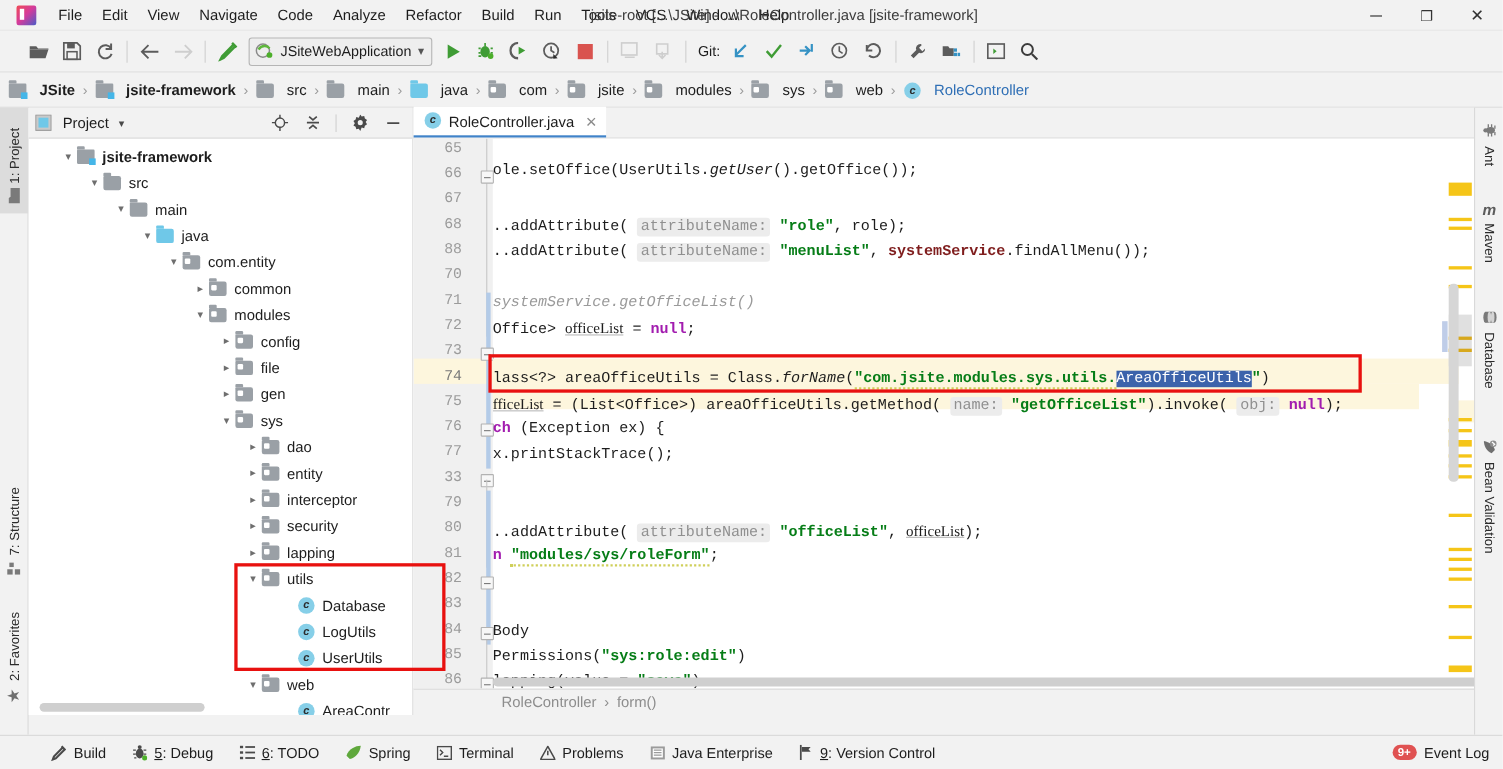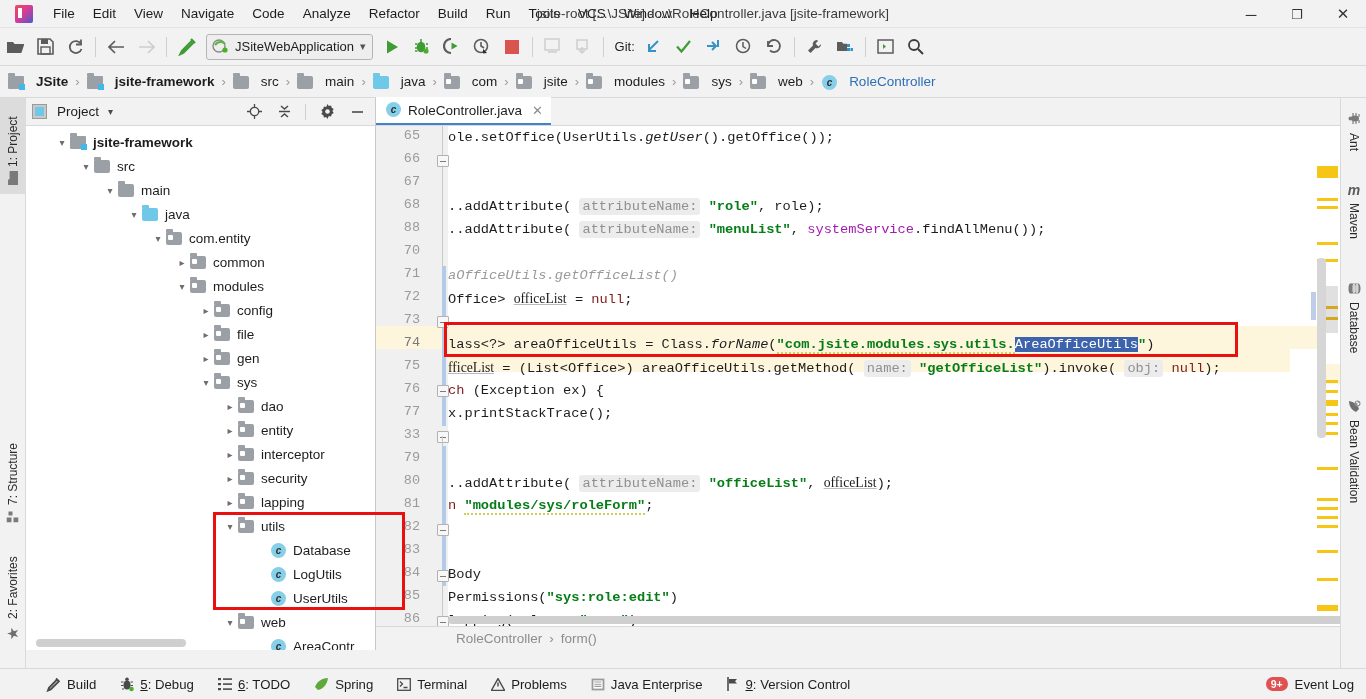--- a/index.html
+++ b/index.html
@@ -31,21 +31,21 @@
   .win-title { position:absolute; left:0; right:0; text-align:center; font-size:13.5px; color:#3c3c3c;
      pointer-events:none; }
   .win-btns { position:absolute; right:0; top:0; height:28px; display:flex; }
   .win-btn { width:46px; height:28px; display:flex; align-items:center; justify-content:center;
      font-size:15px; color:#333; cursor:default; }
 
   
   .toolbar {
     position:absolute; left:0; top:28px; width:1366px; height:38px;
     background:#f2f2f2; border-bottom:1px solid #d9d9d9;
-    display:flex; align-items:center; padding-left:0;
+    display:flex; align-items:center; padding-left:20px;
   }
   .tb { width:30px; height:28px; display:flex; align-items:center; justify-content:center;
         cursor:default; border-radius:3px; }
   .tb.disabled { opacity:.35; }
   .tb-sep { width:1px; height:20px; background:#cfcfcf; margin:0 5px; }
   .runconfig {
     display:flex; align-items:center; gap:6px; height:26px; padding:0 6px 0 5px;
     border:1px solid #b5b5b5; background:#eeeeee; border-radius:3px; margin:0 4px;
     font-size:13px; cursor:default;
   }
@@ -132,25 +132,25 @@
      font-size:9px; color:#7b7b7b; line-height:1; }
   .foldmark:after { content:""; position:absolute; width:6px; height:1px; background:#7b7b7b; }
   .foldbar { position:absolute; left:66px; width:4px; background:#b3cbe8; }
 
   .codepane { position:absolute; left:72px; top:0; right:0; bottom:0; overflow:hidden;
       font-family:"Liberation Mono", monospace; font-size:13.7px; }
   .cline { position:absolute; left:0; white-space:pre; height:23px; line-height:23px; }
   .rowhl { position:absolute; left:72px; right:0; height:23px; background:#fdf6dd; }
   .rowhl2 { position:absolute; left:72px; height:23px; background:#fdf6dd; }
 
-  .k { color:#7f1d1d; font-weight:normal; }
+  .k { color:#a21caf; font-weight:bold; }
   .s { color:#067d17; font-weight:bold; }
   .hint { color:#909090; background:#ececec; border-radius:3px; padding:1px 3px; font-style:normal; }
   .id { color:#1d1d1d; }
-  .fld { color:#a21caf; font-weight:normal;text-align:right; }
+  .fld { color:#7f1d1d; font-weight:bold;text-align:right; }
   .it { font-style:italic; }
   .und { text-decoration:underline; text-decoration-color:#b9b9b9;font-family:Liberation Serif, serif; }
   .sel { background:#3c63ab; color:#ffffff; }
   .ghost { color:#9a9a9a; font-style:italic; }
   .squig { border-bottom:2px dotted #cfcf5a; }
 
   .redbox-code { position:absolute; left:444px; top:322px; width:794px; height:35px;
      border:3px solid #e8110f; pointer-events:none; z-index:25; }
 
   
@@ -756,27 +756,27 @@
         <div class="foldmark" style="top:398px"></div>
         <div class="foldmark" style="top:444px"></div>
         <div class="foldmark" style="top:490px"></div>
 
       </div>
 
       <div class="rowhl" style="top:200px"></div>
       <div class="rowhl2" style="top:223px; width:842px;"></div>
 
       <div class="codepane">
-        <div class="cline" style="top:0px"><span class="id">ole.setOffice(UserUtils.</span><span class="it id">getUser</span><span class="id">().getOffice());</span></div>
+        <div class="cline" style="top:18px"><span class="id">ole.setOffice(UserUtils.</span><span class="it id">getUser</span><span class="id">().getOffice());</span></div>
         <div class="cline" style="top:23px"></div>
         <div class="cline" style="top:46px"></div>
         <div class="cline" style="top:69px"><span class="id">..addAttribute( </span><span class="hint">attributeName:</span><span class="id"> </span><span class="s">"role"</span><span class="id">, role);</span></div>
         <div class="cline" style="top:92px"><span class="id">..addAttribute( </span><span class="hint">attributeName:</span><span class="id"> </span><span class="s">"menuList"</span><span class="id">, </span><span class="fld">systemService</span><span class="id">.findAllMenu());</span></div>
         <div class="cline" style="top:115px"></div>
-        <div class="cline" style="top:138px"><span class="ghost">aOfficeUtils.getOfficeList()</span></div>
+        <div class="cline" style="top:138px"><span class="ghost">systemService.getOfficeList()</span></div>
         <div class="cline" style="top:161px"><span class="id">Office&gt; </span><span class="und">officeList</span><span class="id"> = </span><span class="k">null</span><span class="id">;</span></div>
         <div class="cline" style="top:184px"></div>
         <div class="cline" style="top:207px"><span class="id">lass&lt;?&gt; areaOfficeUtils = Class.</span><span class="it id">forName</span><span class="id">(</span><span class="s squig">"com.jsite.modules.sys.utils.</span><span class="sel">AreaOfficeUtils</span><span class="s">"</span><span class="id">)</span></div>
         <div class="cline" style="top:230px"><span class="und">fficeList</span><span class="id"> = (List&lt;Office&gt;) areaOfficeUtils.getMethod( </span><span class="hint">name:</span><span class="id"> </span><span class="s">"getOfficeList"</span><span class="id">).invoke( </span><span class="hint">obj:</span><span class="id"> </span><span class="k">null</span><span class="id">);</span></div>
         <div class="cline" style="top:253px"><span class="k">ch</span><span class="id"> (Exception ex) {</span></div>
         <div class="cline" style="top:276px"><span class="id">x.printStackTrace();</span></div>
         <div class="cline" style="top:299px"></div>
         <div class="cline" style="top:322px"></div>
         <div class="cline" style="top:345px"><span class="id">..addAttribute( </span><span class="hint">attributeName:</span><span class="id"> </span><span class="s">"officeList"</span><span class="id">, </span><span class="und">officeList</span><span class="id">);</span></div>
         <div class="cline" style="top:368px"><span class="k">n</span><span class="id"> </span><span class="s squig">"modules/sys/roleForm"</span><span class="id">;</span></div>

